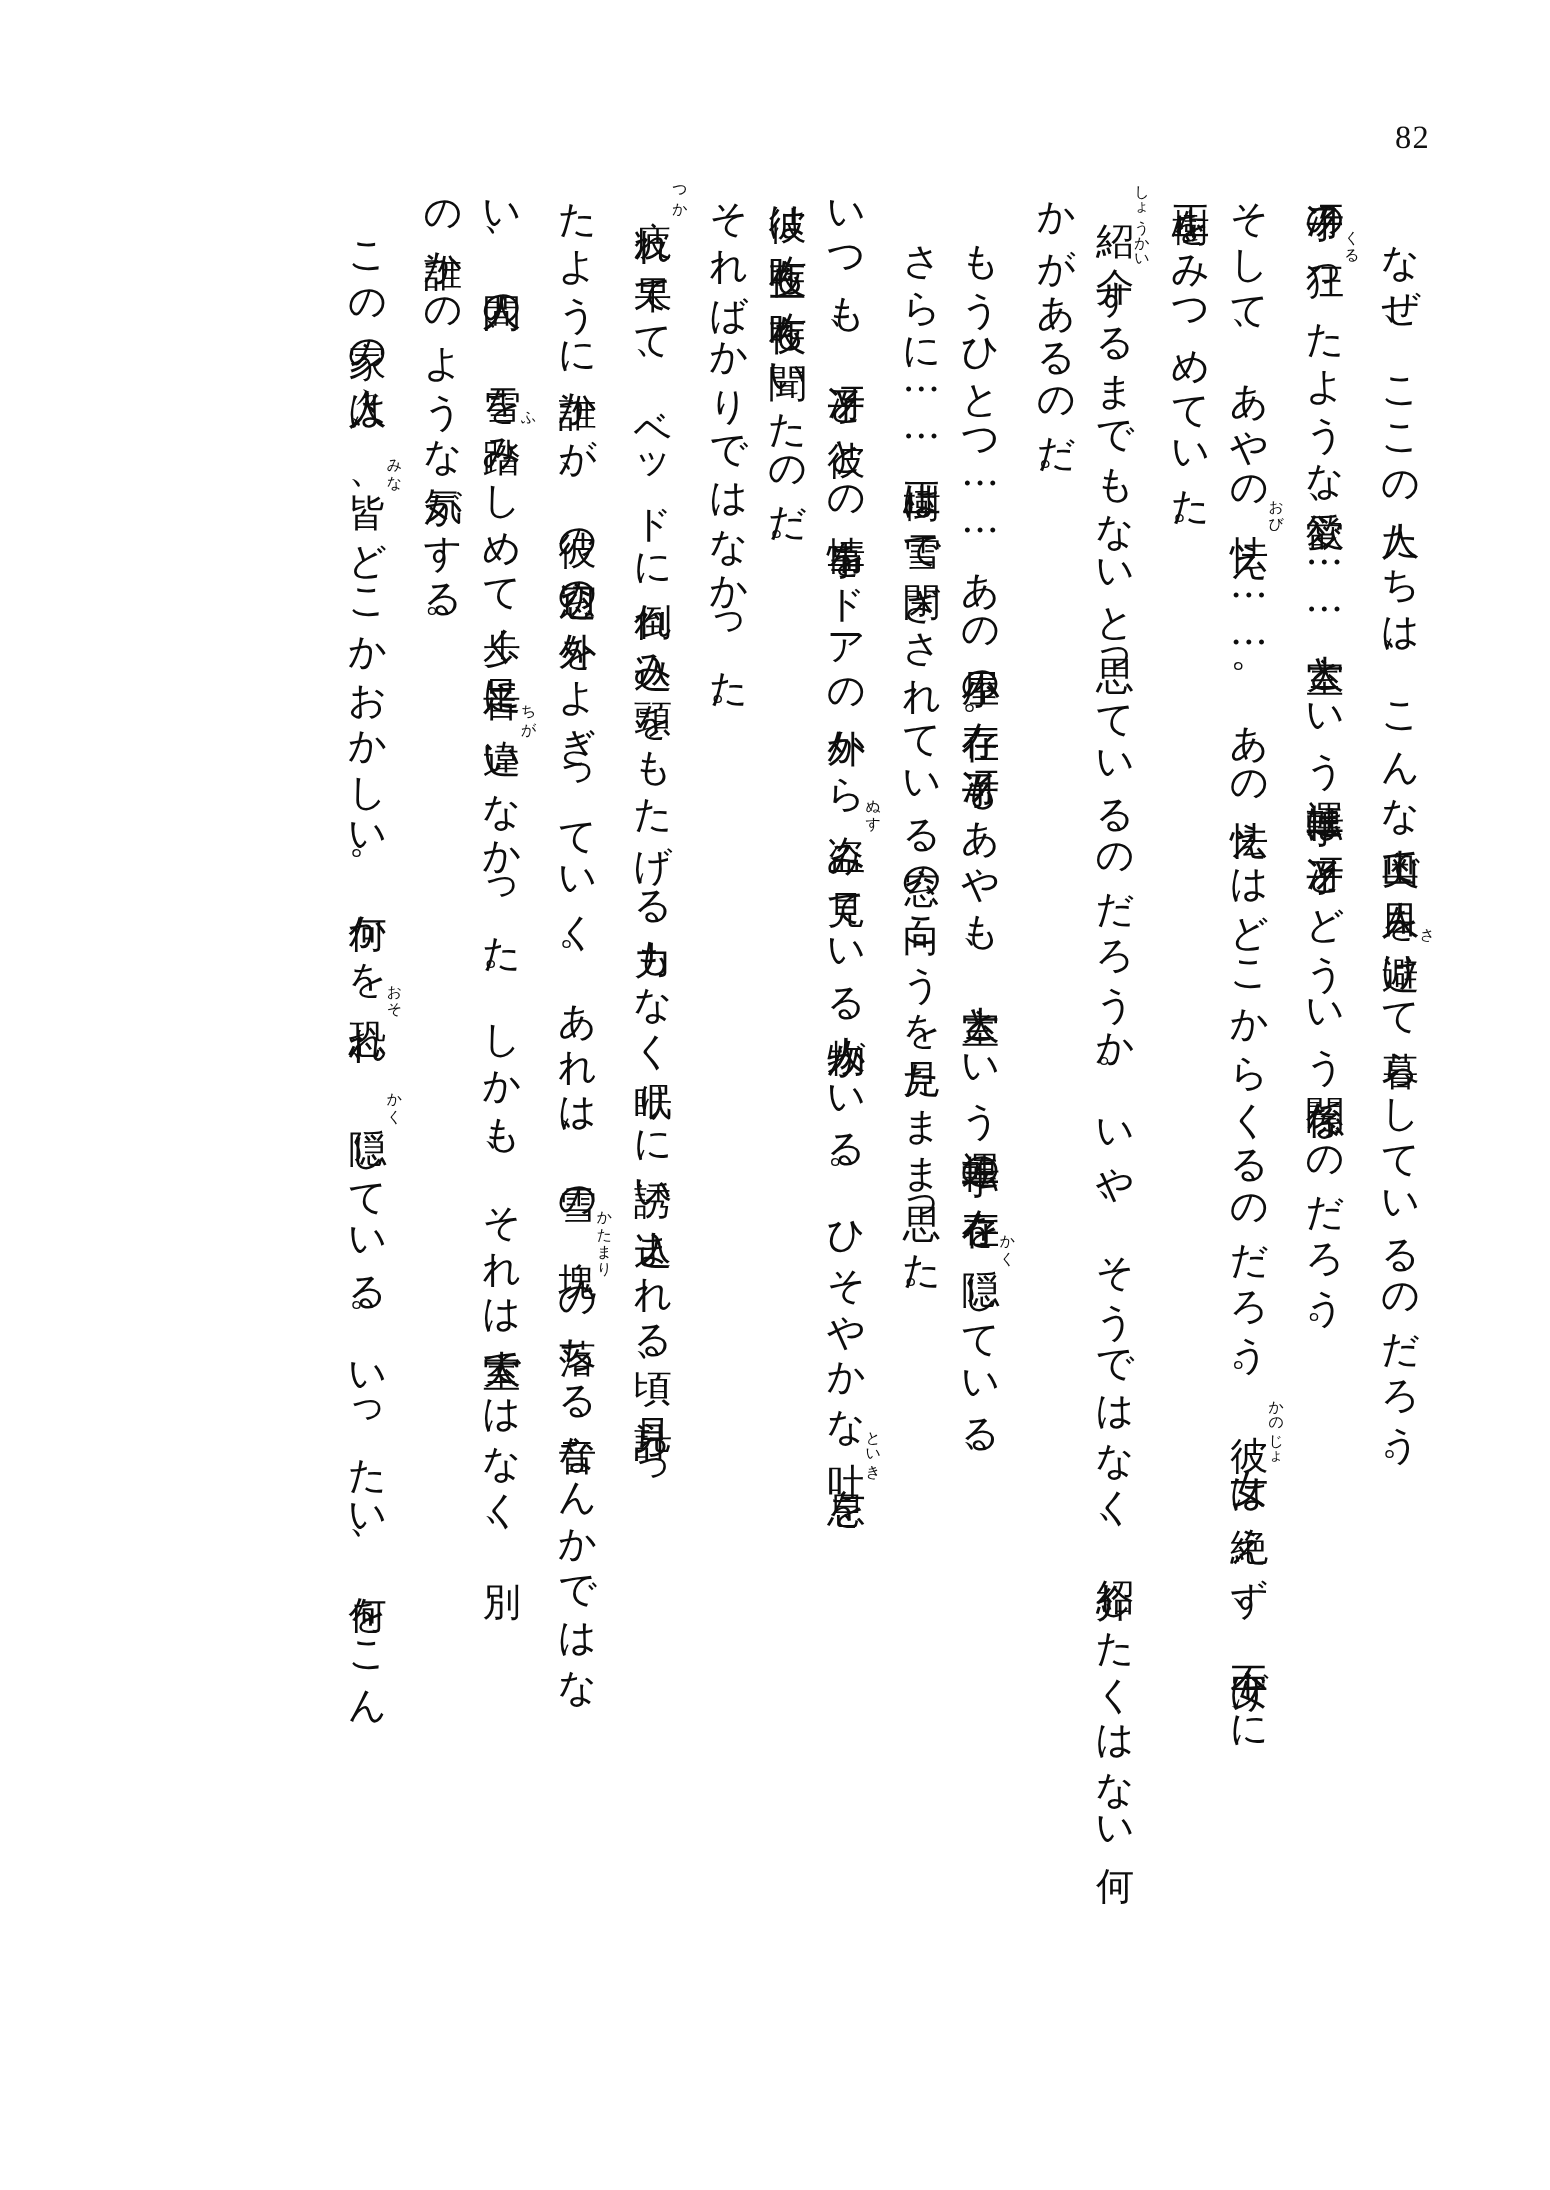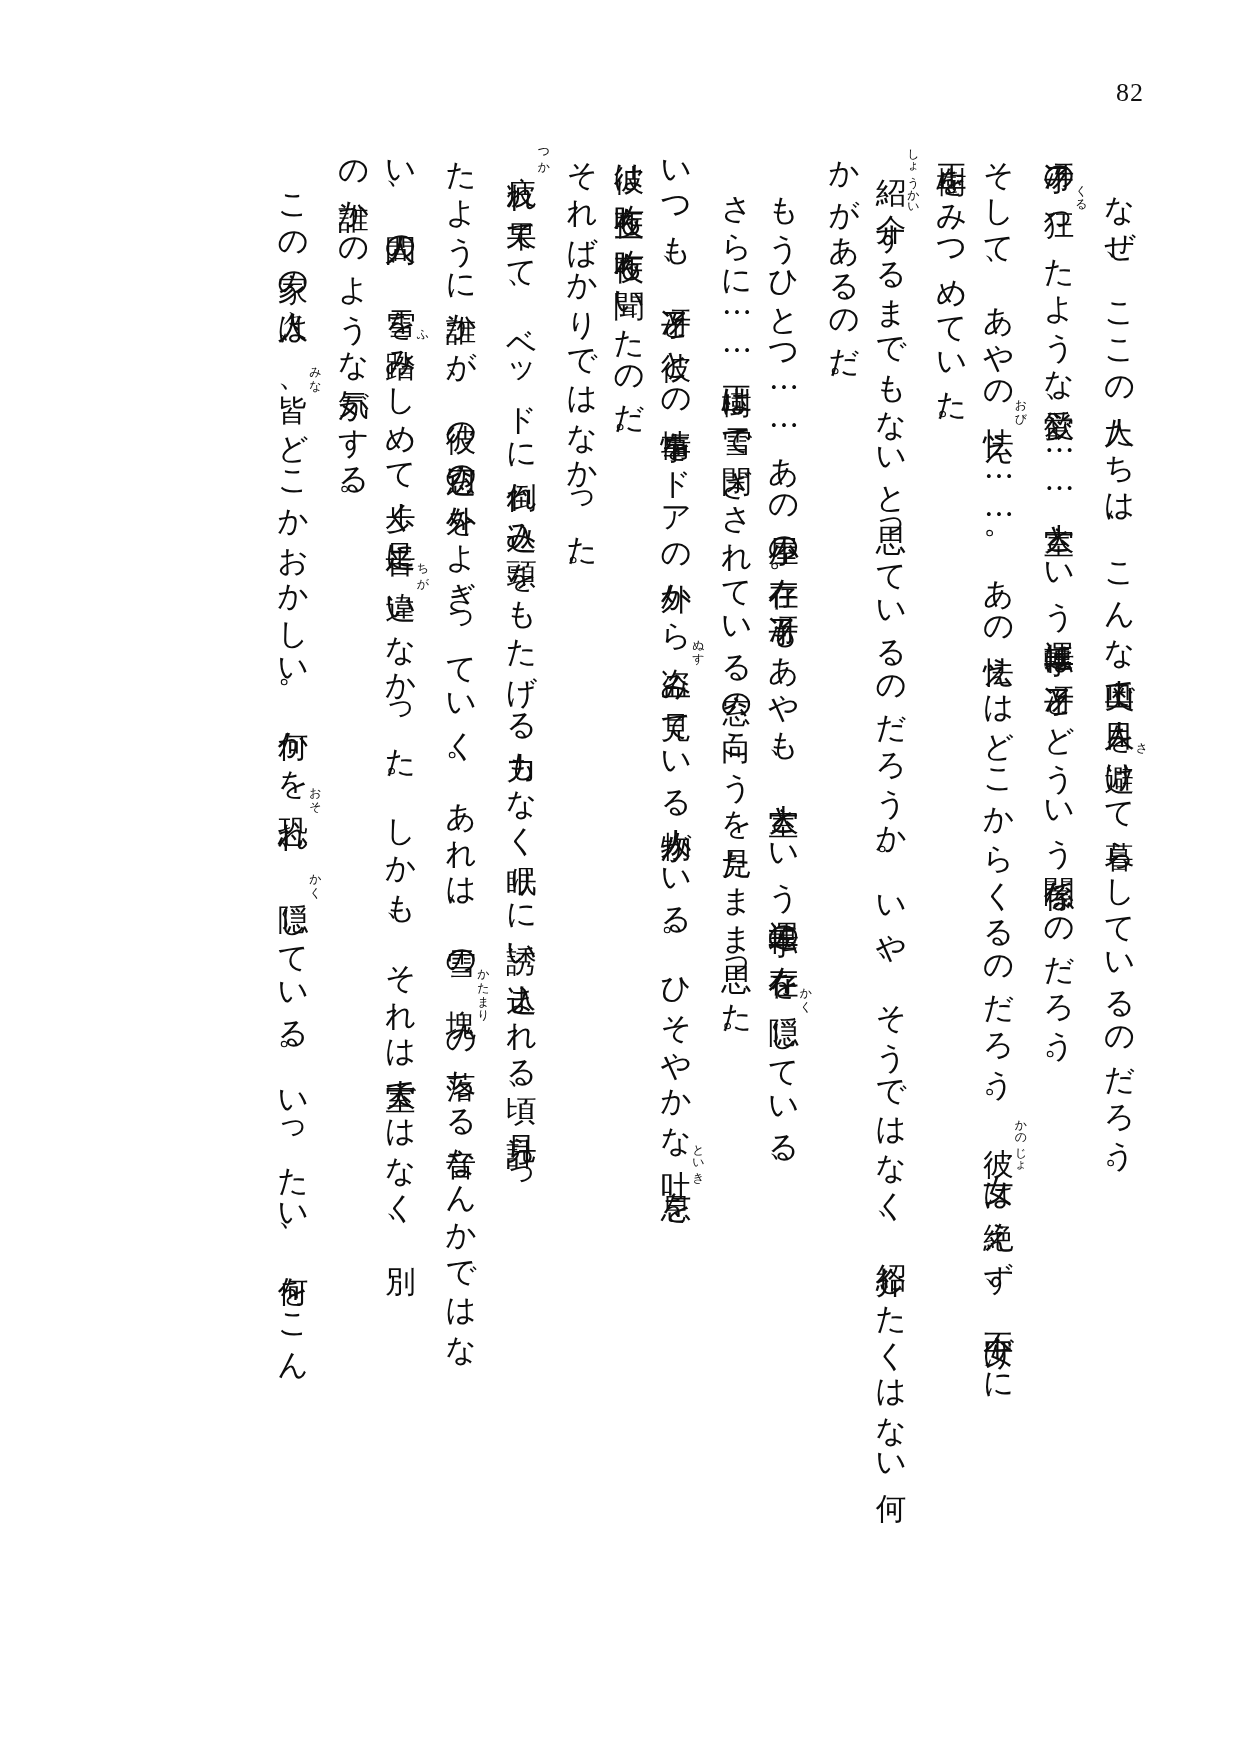--- a/index.html
+++ b/index.html
@@ -10,21 +10,21 @@
   .page {
     position: relative;
     width: 1240px;
     height: 1752px;
     background: #ffffff;
     font-family: "DejaVu Serif", "Liberation Serif", serif;
     overflow: hidden;
   }
   .page-number {
     position: absolute;
-    top: 78px;
+    top: 95px;
     right: 96px;
     font-size: 26px;
     color: #111111;
     letter-spacing: 1px;
     font-family: "Liberation Serif", serif;
   }
   .text-body {
     position: absolute;
     top: 140px;
     right: 92px;

